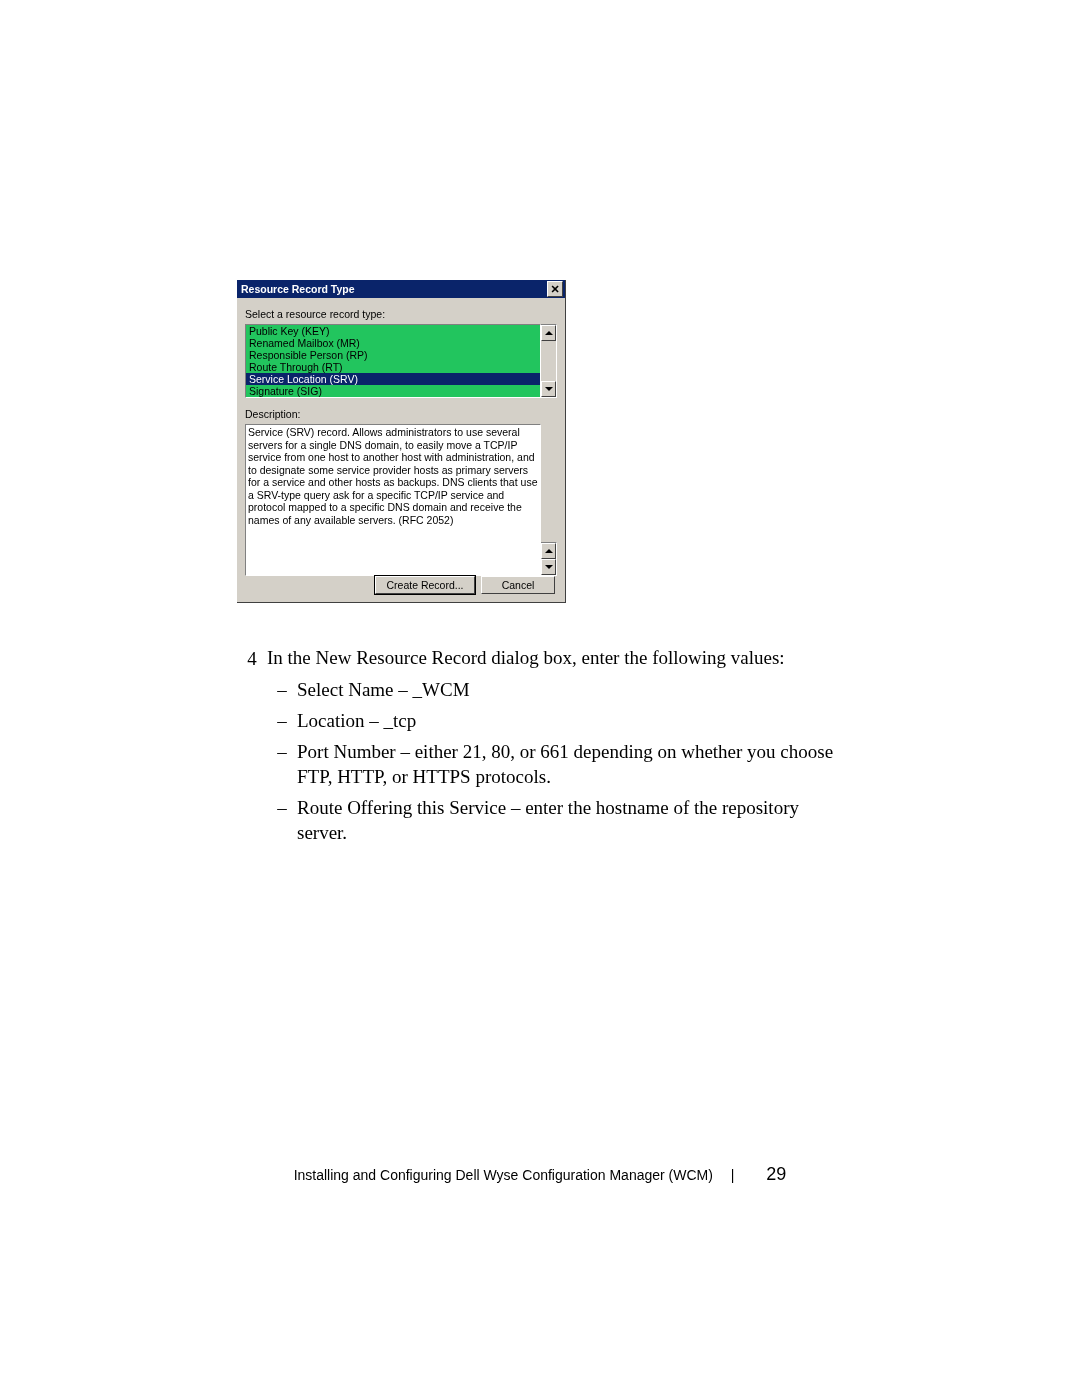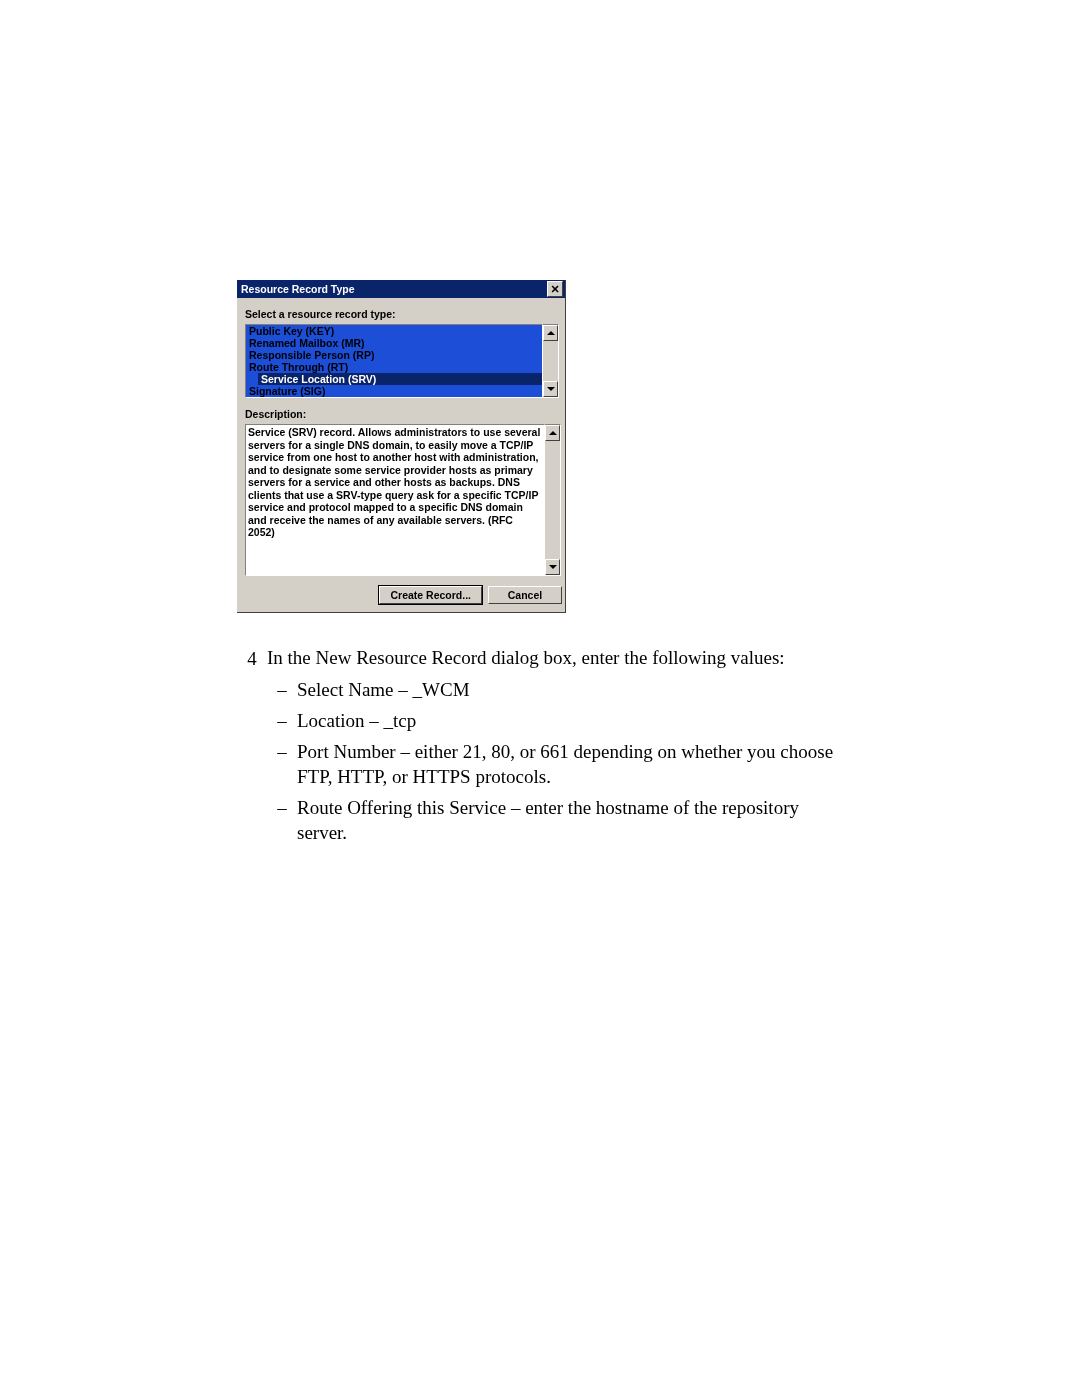--- a/index.html
+++ b/index.html
@@ -51,48 +51,46 @@
     align-items: center;
     justify-content: center;
     color: #000;
     font-weight: bold;
     font-family: Arial, sans-serif;
     font-size: 11px;
     line-height: 1;
     cursor: pointer;
   }
   .dlg-body {
-    padding: 6px 1px 8px 8px;
-    font-weight: bold;
+    padding: 6px 8px 8px 8px;
   }
   .label {
     margin: 4px 0 4px 0;
   }
   .listwrap {
     display: flex;
   }
   .list {
-    background: #1d4ed8;
+    background: #22c55e;
     border-top: 1px solid #808080;
     border-left: 1px solid #808080;
     border-bottom: 1px solid #fff;
     border-right: 1px solid #fff;
     width: 296px;
     height: 72px;
     overflow: hidden;
   }
   .list .item {
     padding: 0 3px;
     line-height: 12px;
     white-space: nowrap;
   }
   .list .item.selected {
     background: #0a246a;
     color: #fff;
-    margin-left: 12px;
   }
   .vscroll {
     width: 15px;
     background: #d4d0c8;
     border-top: 1px solid #808080;
     border-bottom: 1px solid #fff;
     border-right: 1px solid #fff;
     display: flex;
     flex-direction: column;
     justify-content: space-between;
@@ -122,21 +120,21 @@
     border-left: 1px solid #808080;
     border-bottom: 1px solid #fff;
     border-right: 1px solid #fff;
     width: 294px;
     height: 148px;
     padding: 1px 2px;
     line-height: 12.5px;
   }
   .descwrap {
     display: flex;
-    margin-bottom: 10px;
+    align-items: flex-end;
   }
 
   .btnrow {
     display: flex;
     justify-content: flex-end;
     gap: 6px;
     padding-right: 2px;
   }
   .winbtn {
     font-family: Tahoma, Arial, sans-serif;
@@ -281,14 +279,19 @@
           <div class="d">–</div>
           <div class="t">Port Number – either 21, 80, or 661 depending on whether you choose FTP, HTTP, or HTTPS protocols.</div>
         </div>
         <div class="dash">
           <div class="d">–</div>
           <div class="t">Route Offering this Service – enter the hostname of the repository server.</div>
         </div>
       </div>
   </div>
 
+  <div class="footer">
+    <span>Installing and Configuring Dell Wyse Configuration Manager (WCM)</span>
+    <span class="sep">|</span>
+    <span class="pn">29</span>
+  </div>
 
 </div>
 
 </body></html>

